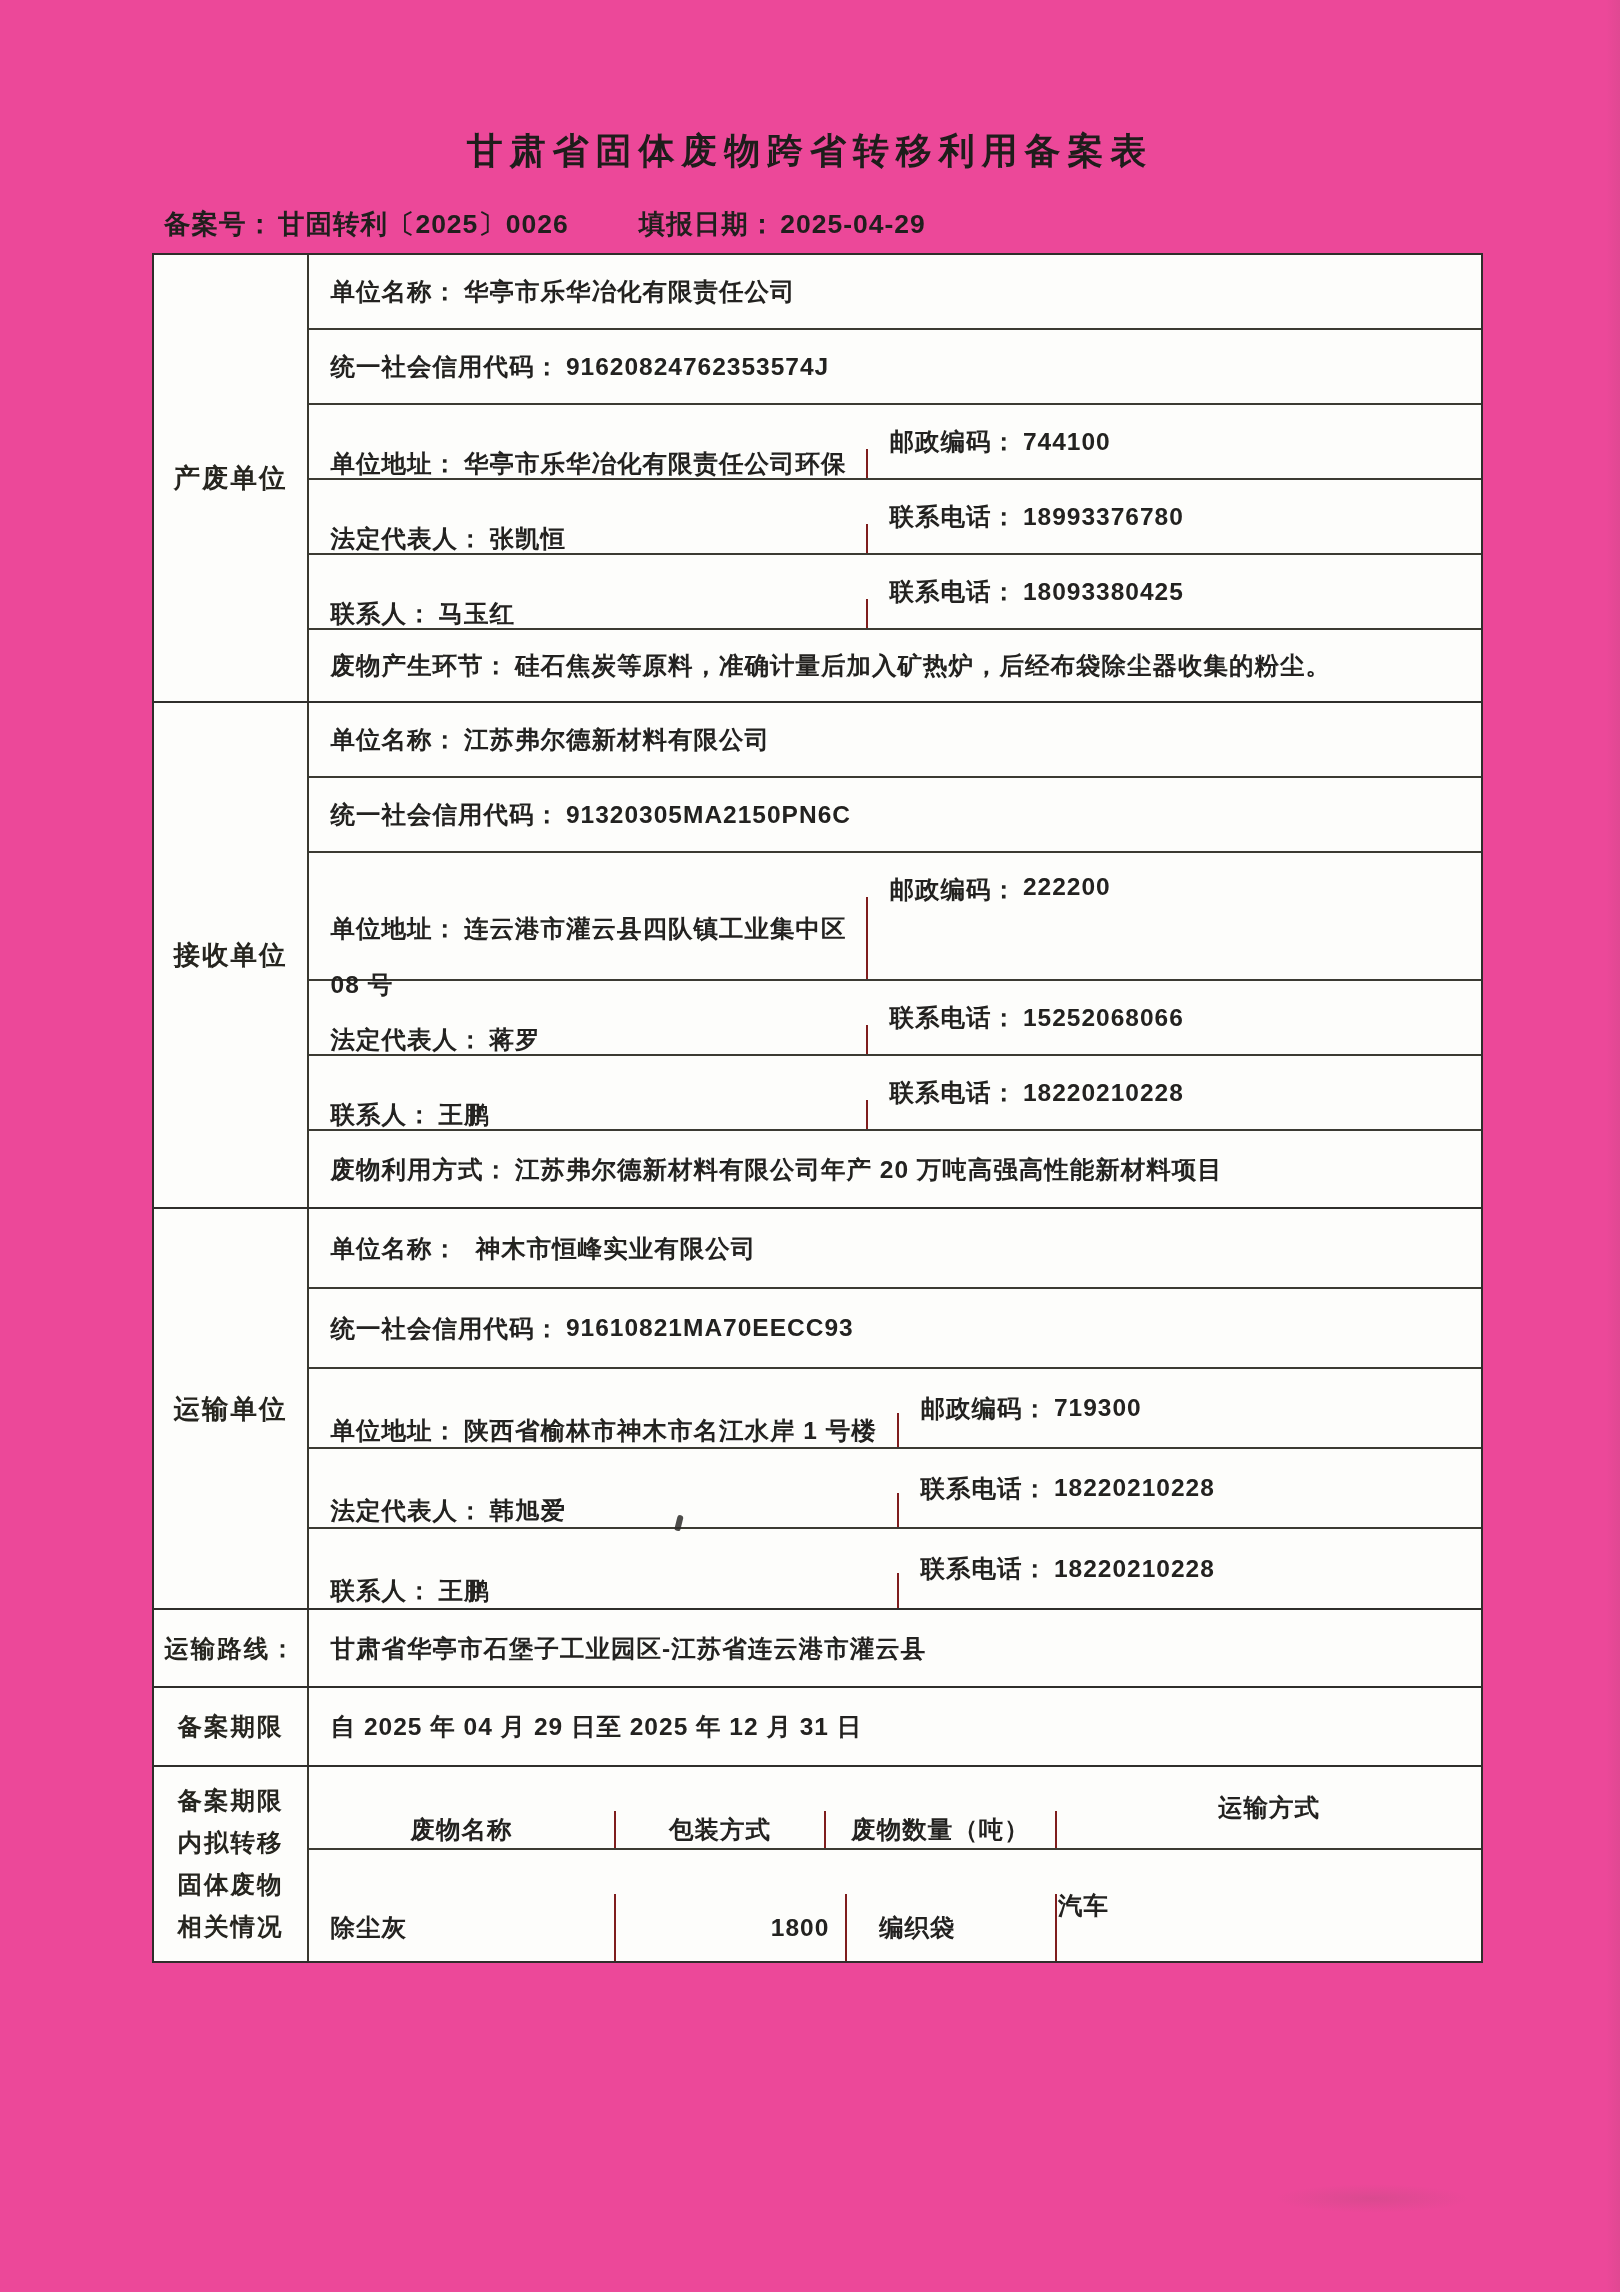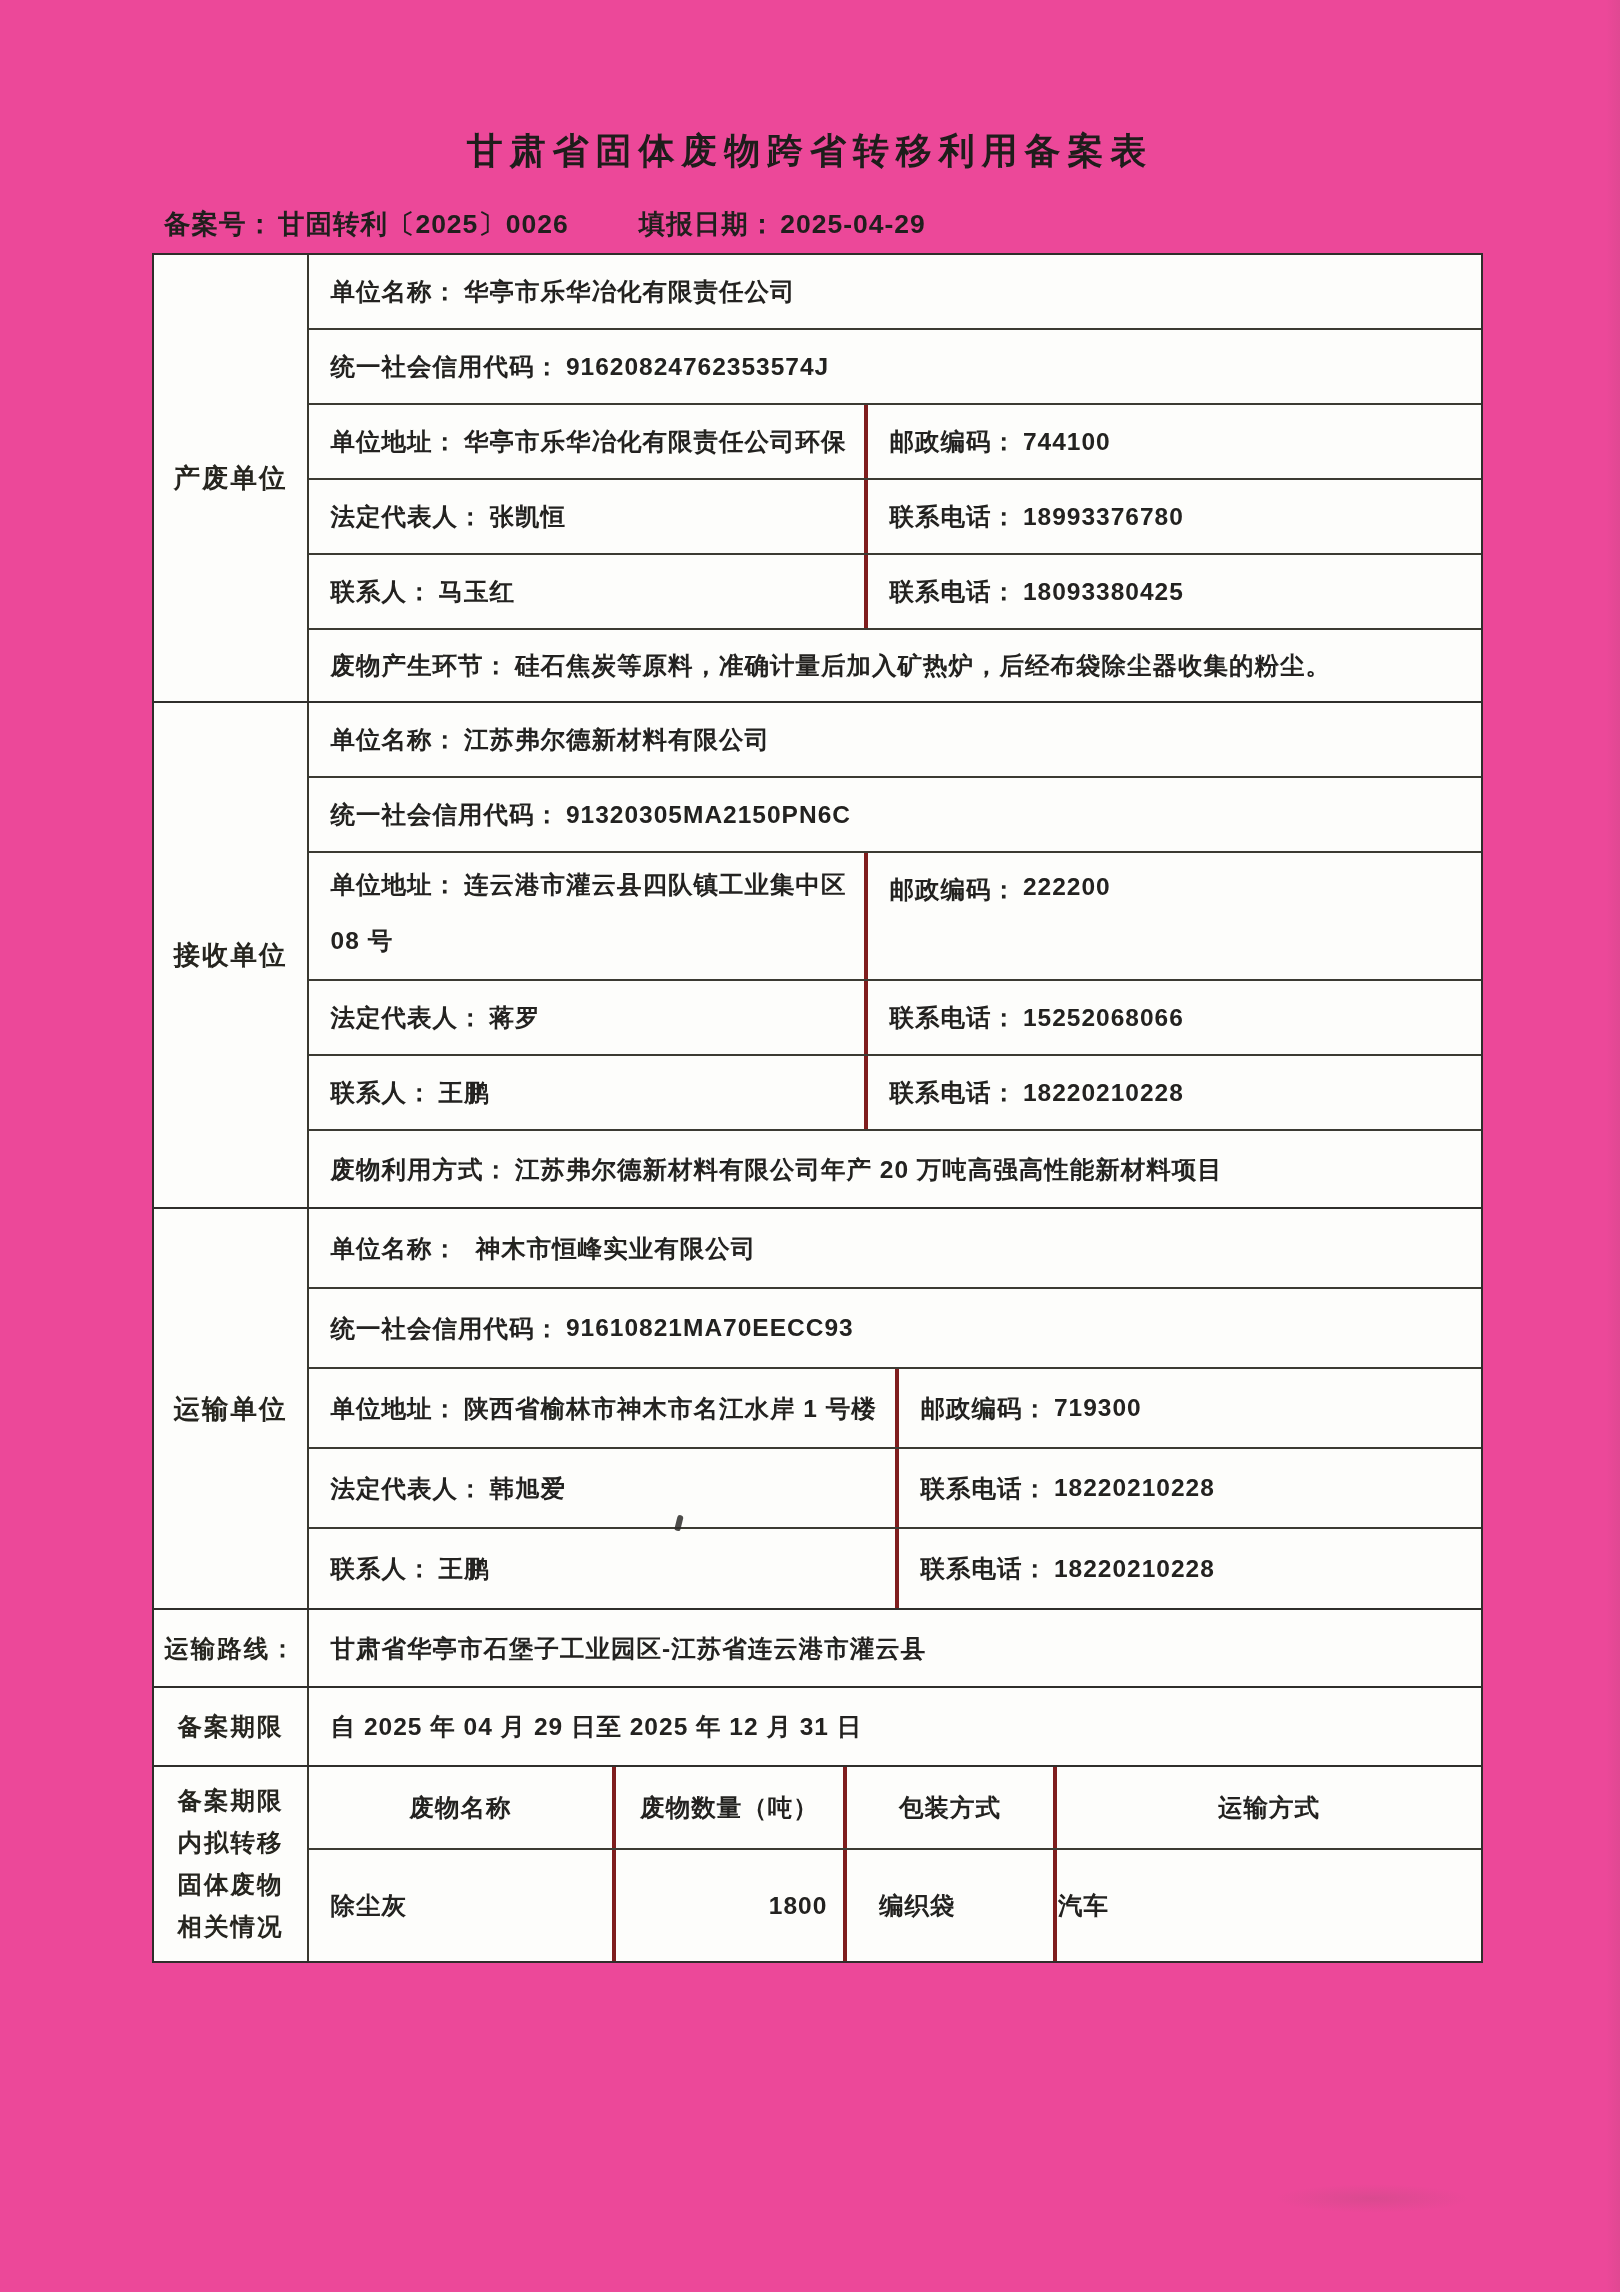--- a/index.html
+++ b/index.html
@@ -34,21 +34,21 @@
   }
   .side-lines div { line-height:42px; }
   .rows { flex:1; display:flex; flex-direction:column; }
   .row { display:flex; border-bottom:2px solid #3c3b33; }
   .row:last-child { border-bottom:none; }
   .cell {
     display:flex; align-items:center; padding:0 13.7px 0 21.6px;
     font-size:24.5px; font-weight:700; letter-spacing:1px; color:#232220;
   }
   .grow { flex:1; }
-  .lsplit { border-right:4px solid #7f1d1d; }
+  .lsplit { border-right:2px solid #7f1d1d;margin-top:44px; }
   .w570 { width:559px; min-width:559px; }
   .w602 { width:590px; min-width:590px; }
   .lbl { white-space:nowrap; margin-right:5.9px; }
   .val { white-space:nowrap; }
   .wrapval { white-space:normal; }
 
   
   .addr-cell { flex-direction:column; align-items:flex-start; justify-content:flex-start; padding-top:15.7px; }
   .addr-line { display:flex; line-height:31px; }
   .addr-line2 { margin-top:25.5px; line-height:31px; }
@@ -283,22 +283,22 @@
     <div class="sec">
       <div class="side side-lines" style="font-size:24.5px">
         <div>备案期限</div>
         <div>内拟转移</div>
         <div>固体废物</div>
         <div>相关情况</div>
       </div>
       <div class="rows">
         <div class="row" style="height:83px">
           <div class="cell hdr lsplit c-name">废物名称</div>
+          <div class="cell hdr lsplit c-pack">包装方式</div>
           <div class="cell hdr lsplit c-qty">废物数量（吨）</div>
-          <div class="cell hdr lsplit c-pack">包装方式</div>
           <div class="cell hdr grow">运输方式</div>
         </div>
         <div class="row" style="height:111px">
           <div class="cell lsplit c-name">除尘灰</div>
           <div class="cell lsplit c-qty num-right">1800</div>
           <div class="cell lsplit c-pack" style="padding-left:32px">编织袋</div>
           <div class="cell grow" style="padding-left:1px">汽车</div>
         </div>
       </div>
     </div>

